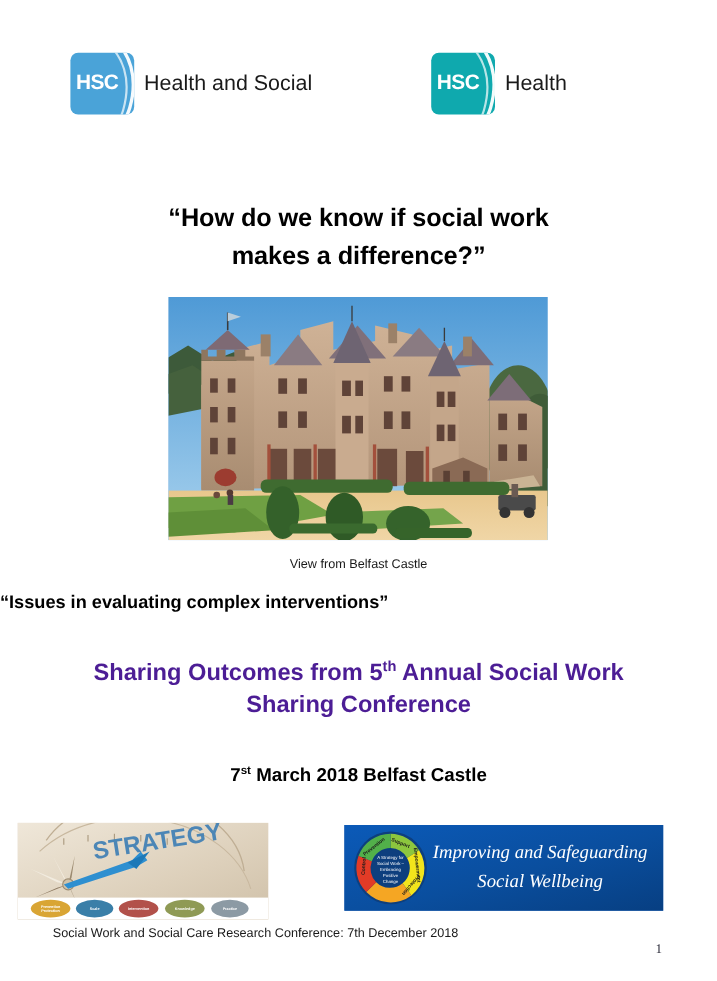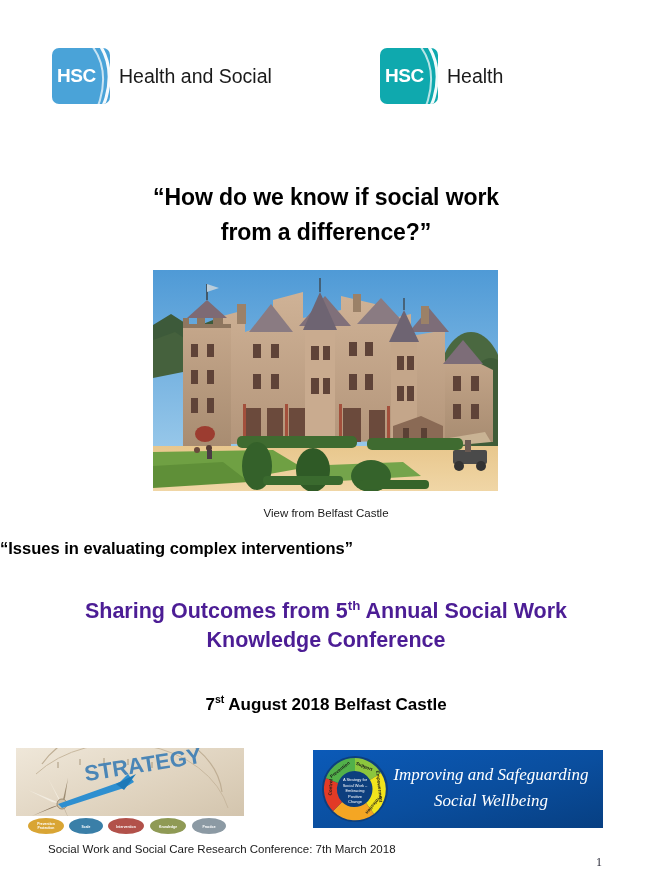--- a/index.html
+++ b/index.html
@@ -17,21 +17,21 @@
   .page {
     position: absolute;
     inset: 0;
     background: #ffffff;
   }
 
   
   .logo-row {
     position: absolute;
     top: 44px;
-    left: 0;
+    left: 12px;
     width: 537px;
     height: 78px;
   }
   .logo {
     position: absolute;
     display: flex;
     align-items: center;
   }
   .logo-hscb { left: 52px; top: 4px; }
   .logo-pha  { left: 380px; top: 4px; }
@@ -230,21 +230,21 @@
       </div>
       <div class="logo-words">
         <div>Health</div>
       </div>
     </div>
 
   </div>
 
   <div class="main-title">
     <span>“How do we know if social work</span>
-    <span class="l2">from a difference?”</span>
+    <span class="l2">makes a difference?”</span>
   </div>
 
   <div class="photo">
     <svg class="photo-canvas" viewBox="0 0 345 221" preserveAspectRatio="none">
       <defs>
         <linearGradient id="sky" x1="0" y1="0" x2="0" y2="1">
           <stop offset="0%" stop-color="#4f9ad6"></stop>
           <stop offset="100%" stop-color="#a8d2ee"></stop>
         </linearGradient>
         <linearGradient id="stone" x1="0" y1="0" x2="0" y2="1">
@@ -381,25 +381,25 @@
       <ellipse cx="52" cy="164" rx="10" ry="8" fill="#9c3c30"></ellipse>
     </svg>
   </div>
 
   <div class="caption">View from Belfast Castle</div>
 
   <div class="subtitle">“Issues in evaluating complex interventions”</div>
 
   <div class="conf-heading">
     <span>Sharing Outcomes from 5</span><sup>th</sup><span> Annual Social Work</span>
-    <div>Knowledge Conference</div>
+    <div>Sharing Conference</div>
   </div>
 
   <div class="date-line">
-    <span>7</span><sup>st</sup><span> August 2018 Belfast Castle</span>
+    <span>7</span><sup>st</sup><span> March 2018 Belfast Castle</span>
   </div>
 
   <div class="strategy-img">
     <svg viewBox="0 0 228 88" preserveAspectRatio="none">
       <defs>
         <linearGradient id="compassbg" x1="0" y1="0" x2="1" y2="1">
           <stop offset="0%" stop-color="#efe7d9"></stop>
           <stop offset="60%" stop-color="#ddd0bb"></stop>
           <stop offset="100%" stop-color="#cfc0a8"></stop>
         </linearGradient>
@@ -488,16 +488,16 @@
         </g>
       </g>
 
       <g fill="#ffffff" font-family="Liberation Serif, serif" font-style="italic" text-anchor="middle">
         <text x="178" y="30" font-size="17">Improving and Safeguarding</text>
         <text x="178" y="56" font-size="17">Social Wellbeing</text>
       </g>
     </svg>
   </div>
 
-  <div class="footer-text">Social Work and Social Care Research Conference: 7th March 2018</div>
+  <div class="footer-text">Social Work and Social Care Research Conference: 7th December 2018</div>
   <div class="page-number">1</div>
 
 </div>
 
 </body></html>

